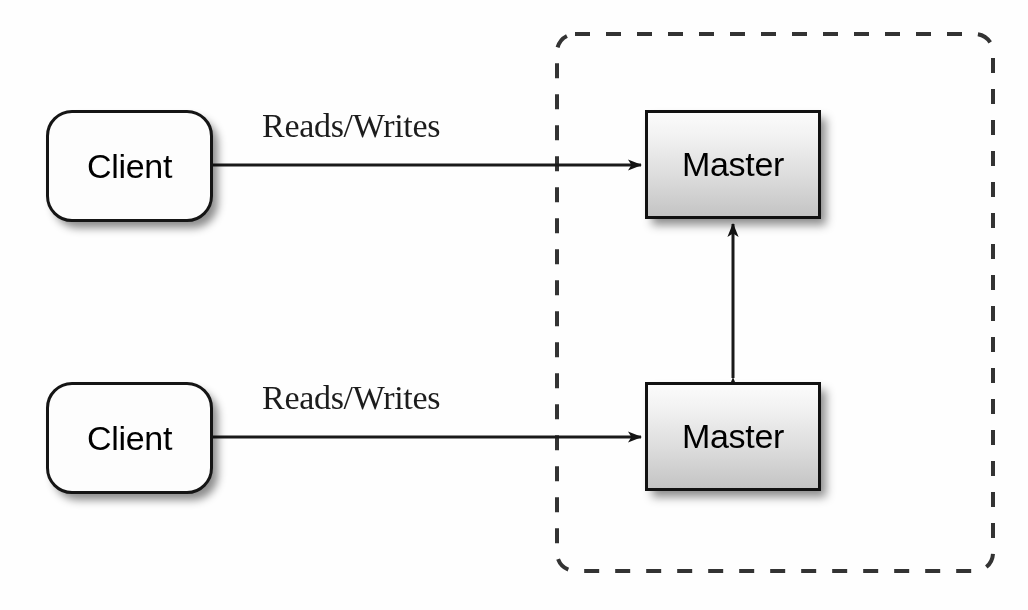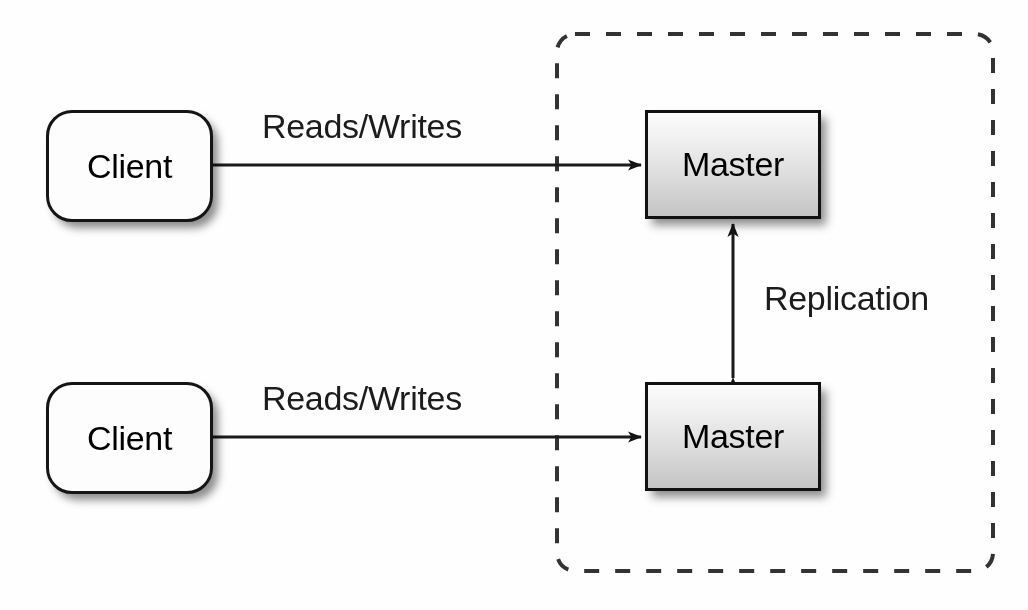--- a/index.html
+++ b/index.html
@@ -35,21 +35,21 @@
     font-size: 34px;
     font-family: "Liberation Sans", sans-serif;
     color: #000000;
     letter-spacing: -0.3px;
     white-space: nowrap;
     pointer-events: none;
   }
   .edge-label {
     position: absolute;
     font-size: 34px;
-    font-family: Liberation Sans, sans-serif;
+    font-family: Liberation Serif, serif;
     color: #1c1c1c;
     letter-spacing: -0.3px;
     white-space: nowrap;
   }
   
   .client-box {
     position: absolute;
     width: 167px;
     height: 112px;
     border: 3px solid #151515;
@@ -127,15 +127,14 @@
   <div class="node-label" id="client-2-label">Client</div>
 
   <div class="master-box" id="master-1"></div>
   <div class="node-label" id="master-1-label">Master</div>
 
   <div class="master-box" id="master-2"></div>
   <div class="node-label" id="master-2-label">Master</div>
 
   <div class="edge-label" id="label-rw-1">Reads/Writes</div>
   <div class="edge-label" id="label-rw-2">Reads/Writes</div>
-  <div class="edge-label" id="label-replication">Replication</div>
 
 </div>
 
 </body></html>

